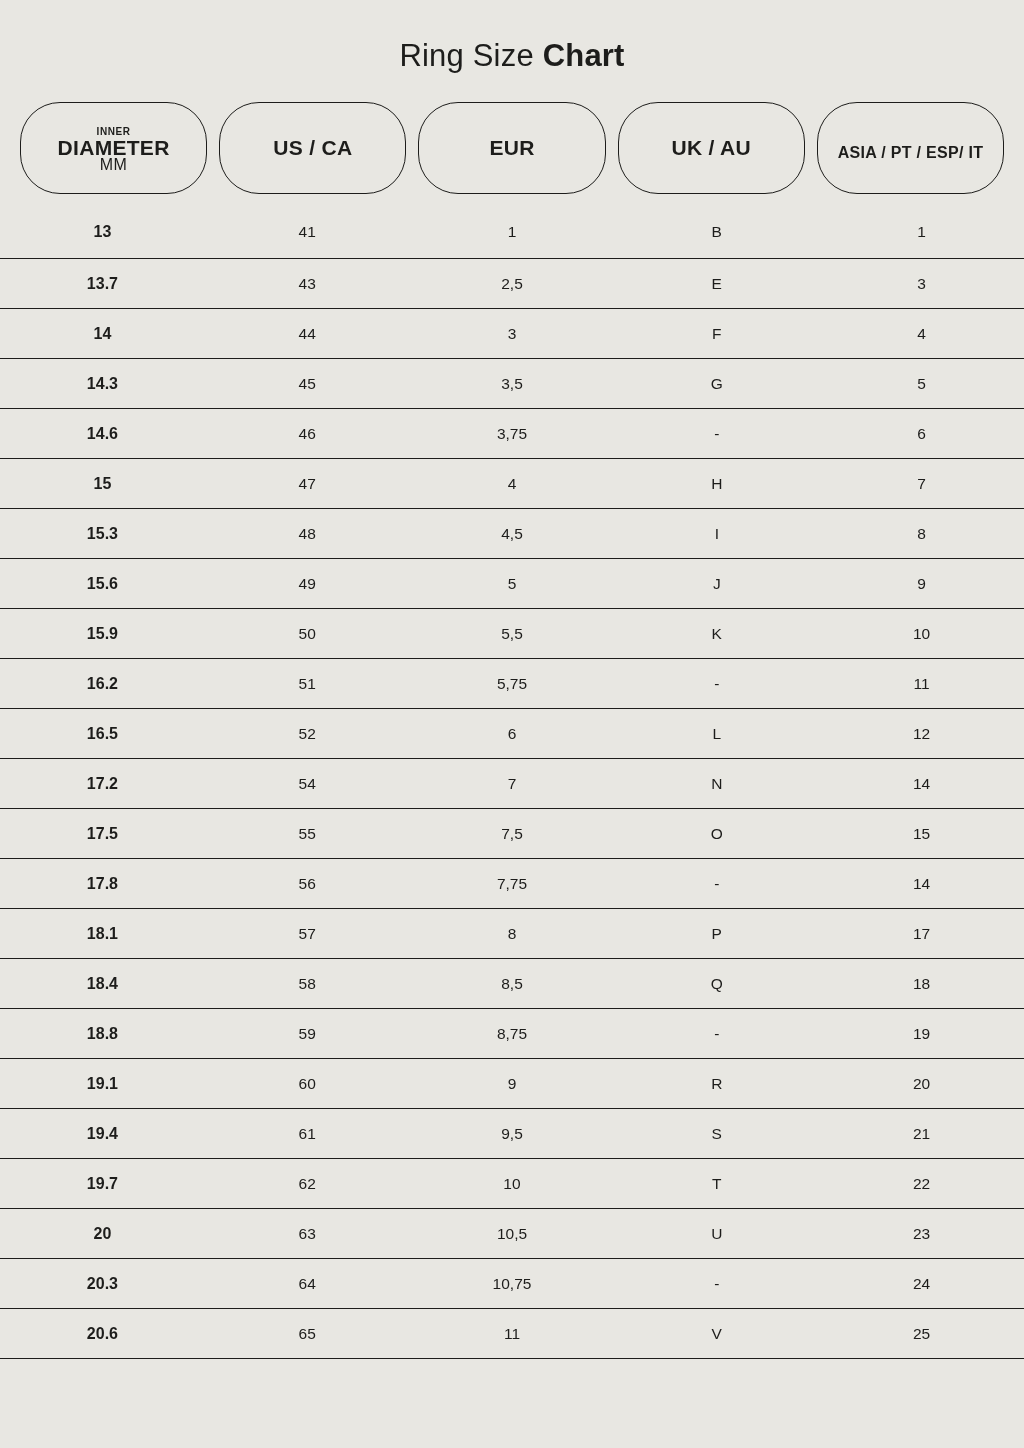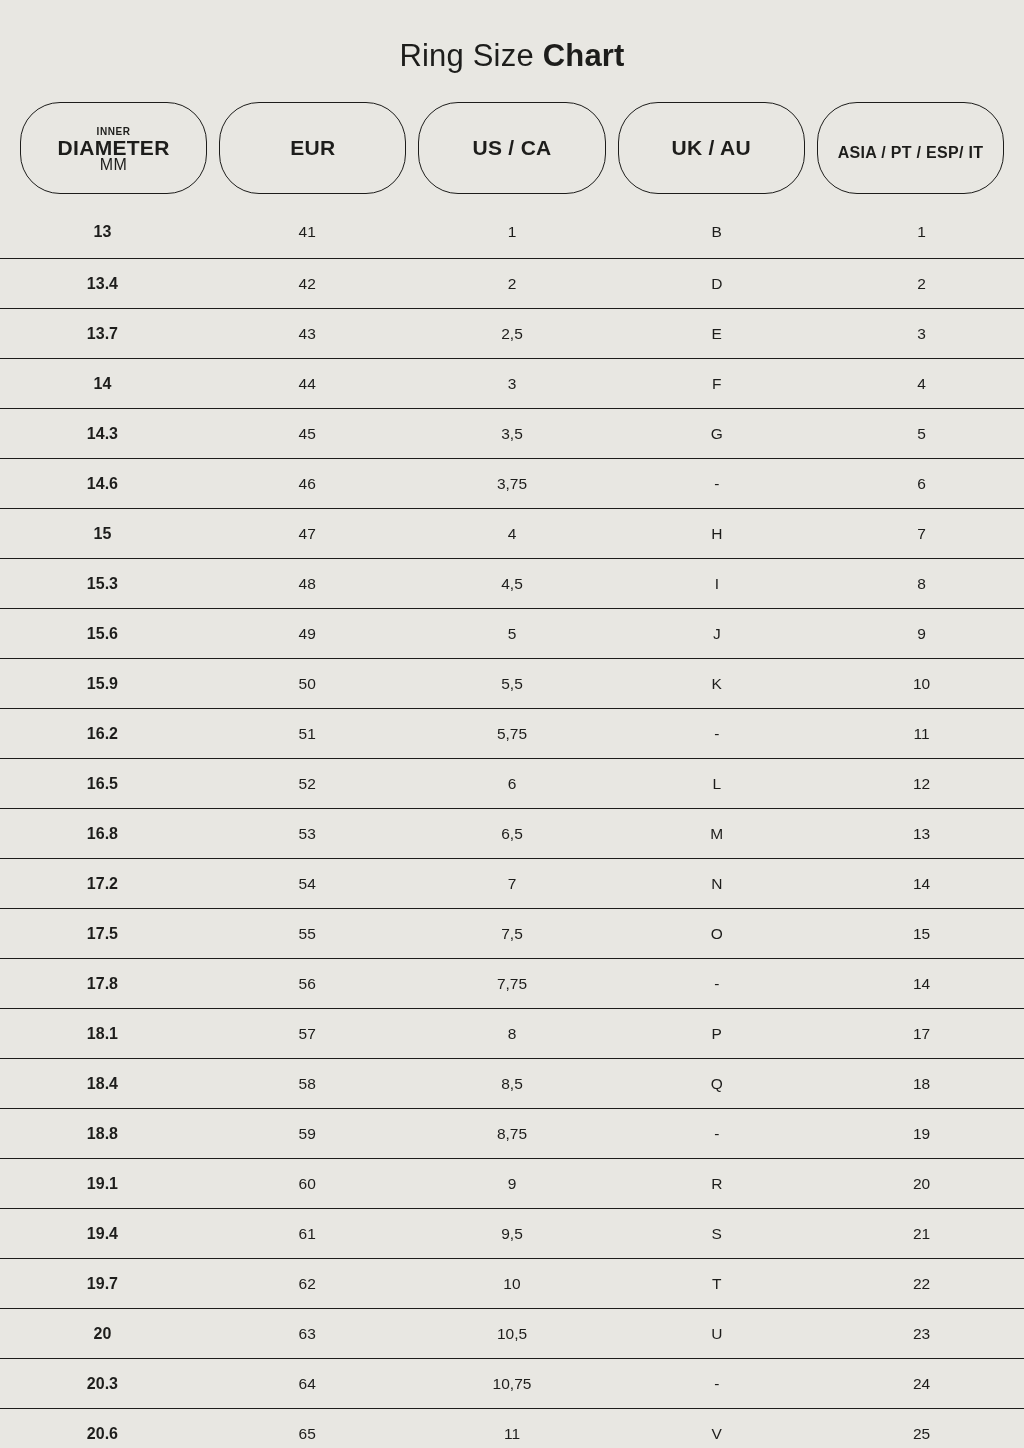--- a/index.html
+++ b/index.html
@@ -106,50 +106,43 @@
     <span>Ring Size </span><span class="strong">Chart</span>
   </div>
 
   <div class="header-row">
     <div class="hcell">
       <span class="small-top">INNER</span>
       <span class="main">DIAMETER</span>
       <span class="small-bot">MM</span>
     </div>
     <div class="hcell">
+      <span class="main">US / CA</span>
+    </div>
+    <div class="hcell">
       <span class="main">EUR</span>
-    </div>
-    <div class="hcell">
-      <span class="main">US / CA</span>
     </div>
     <div class="hcell">
       <span class="main">UK / AU</span>
     </div>
     <div class="hcell wide">
       <span class="main">ASIA / PT / ESP/ IT</span>
     </div>
   </div>
 
   <table class="sizes">
     <tbody id="tbody">
         <tr>
           <td class="diam">13</td>
           <td>41</td>
           <td>1</td>
           <td>B</td>
           <td>1</td>
         </tr>
         <tr>
-          <td class="diam">13.4</td>
-          <td>42</td>
-          <td>2</td>
-          <td>D</td>
-          <td>2</td>
-        </tr>
-        <tr>
           <td class="diam">13.7</td>
           <td>43</td>
           <td>2,5</td>
           <td>E</td>
           <td>3</td>
         </tr>
         <tr>
           <td class="diam">14</td>
           <td>44</td>
           <td>3</td>
@@ -206,27 +199,20 @@
           <td>11</td>
         </tr>
         <tr>
           <td class="diam">16.5</td>
           <td>52</td>
           <td>6</td>
           <td>L</td>
           <td>12</td>
         </tr>
         <tr>
-          <td class="diam">16.8</td>
-          <td>53</td>
-          <td>6,5</td>
-          <td>M</td>
-          <td>13</td>
-        </tr>
-        <tr>
           <td class="diam">17.2</td>
           <td>54</td>
           <td>7</td>
           <td>N</td>
           <td>14</td>
         </tr>
         <tr>
           <td class="diam">17.5</td>
           <td>55</td>
           <td>7,5</td>

